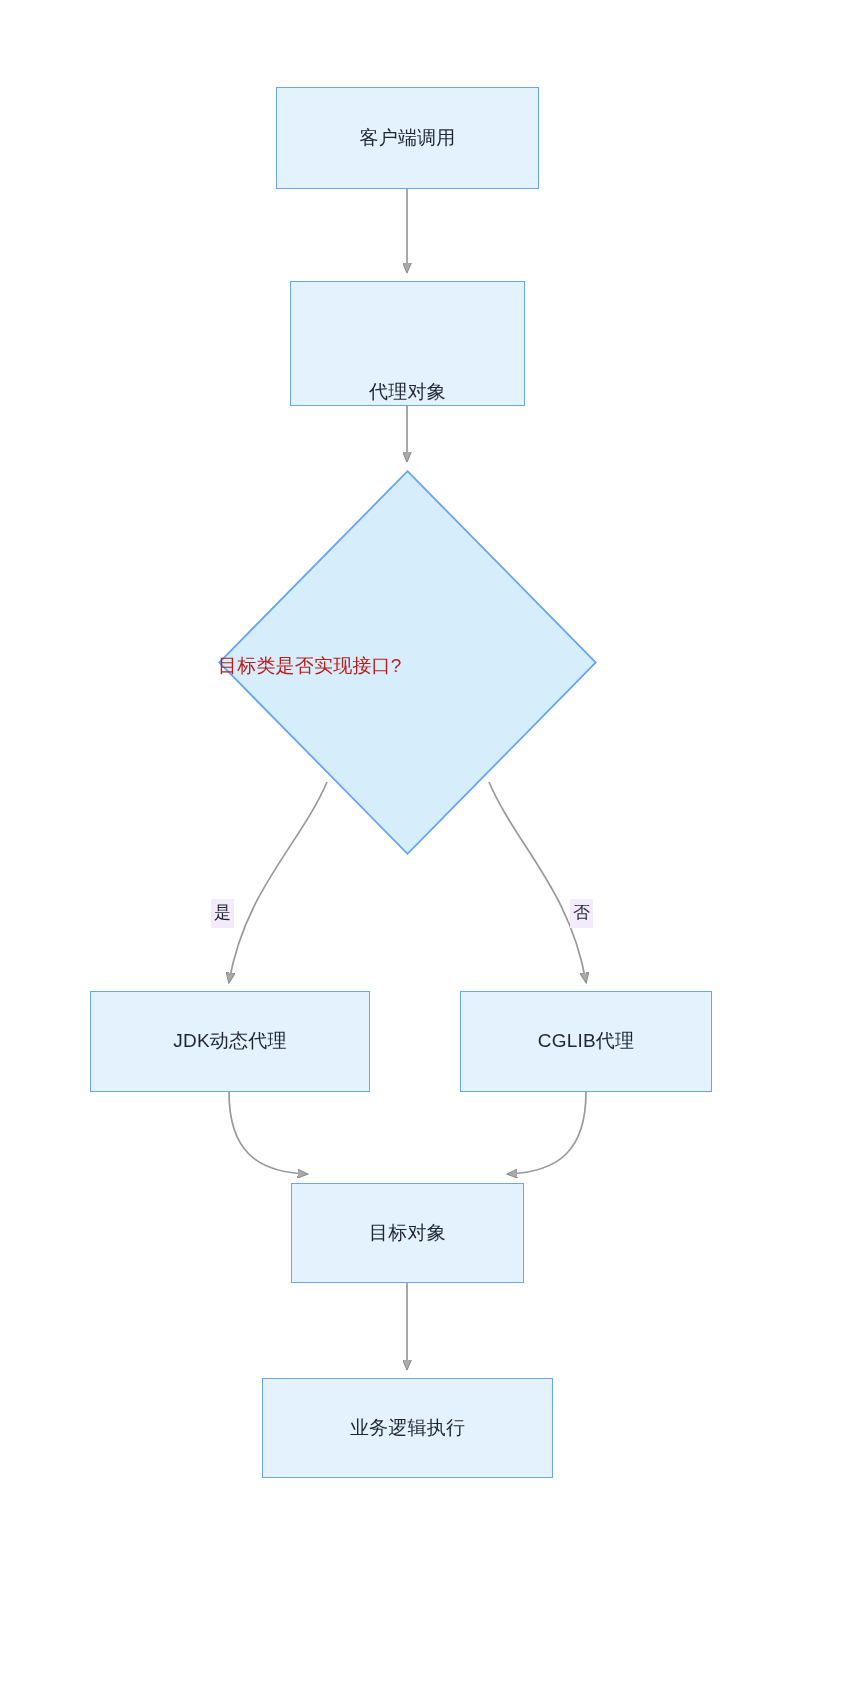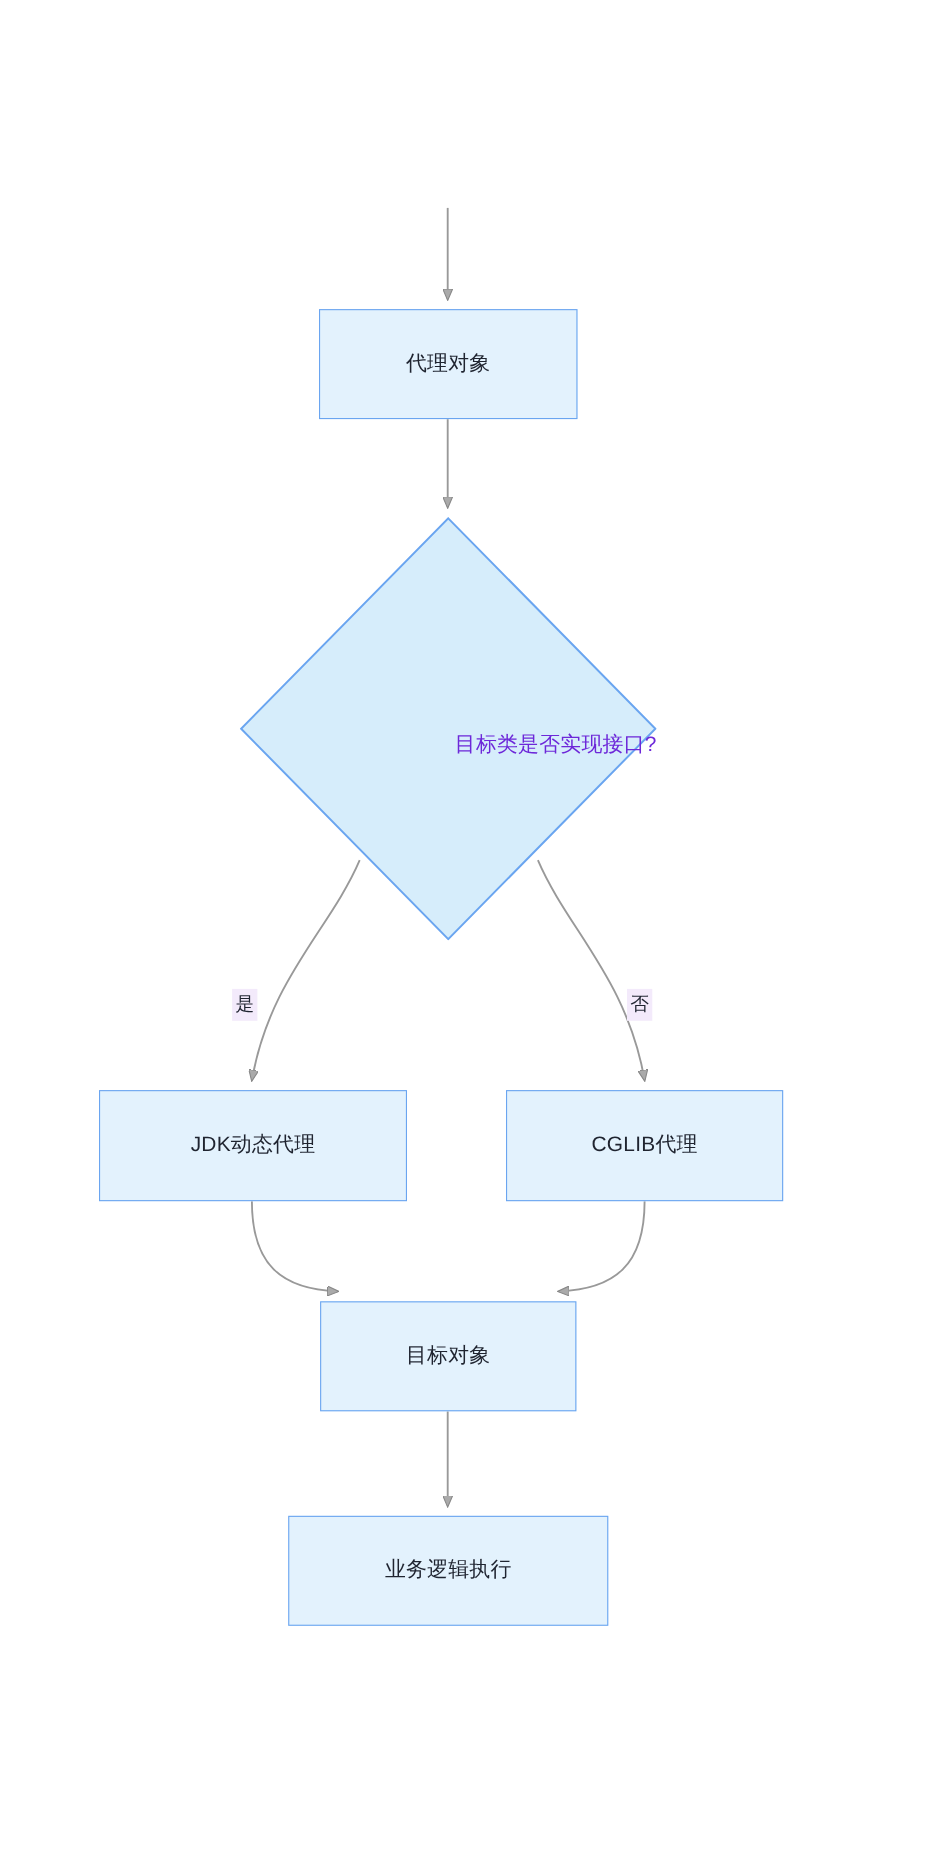--- a/index.html
+++ b/index.html
@@ -45,27 +45,27 @@
     position: absolute;
   }
   .diamond-shape {
     position: absolute;
     left: 0;
     top: 0;
   }
   .diamond-label {
     position: absolute;
     left: 0;
-    top: 14px;
+    top: 3px;
     width: 100%;
     height: 100%;
     display: flex;
     align-items: center;
-    justify-content: flex-end;
-    color: #6d28d9;
+    justify-content: flex-start;
+    color: #b91c1c;
     font-size: 19px;
     letter-spacing: 0.2px;
     white-space: nowrap;
     pointer-events: none;
   }
   .edge-label {
     position: absolute;
     background: #f3eafb;
     color: #1f2430;
     font-size: 17px;
@@ -90,22 +90,25 @@
       <path d="M407,189 L407,272" marker-end="url(#arrowhead)"></path>
       <path d="M407,381 L407,461" marker-end="url(#arrowhead)"></path>
       <path d="M327,782 C300,845 245,890 229,982" marker-end="url(#arrowhead)"></path>
       <path d="M489,782 C516,845 570,890 586,982" marker-end="url(#arrowhead)"></path>
       <path d="M229,1092 C229,1150 256,1172 307,1174" marker-end="url(#arrowhead)"></path>
       <path d="M586,1092 C586,1150 559,1172 508,1174" marker-end="url(#arrowhead)"></path>
       <path d="M407,1283 L407,1369" marker-end="url(#arrowhead)"></path>
     </g>
   </svg>
 
+  <div class="node" style="left:276px; top:87px; width:263px; height:102px;">
+    <span class="node-label">客户端调用</span>
+  </div>
 
-  <div class="node" style="left:290px; top:281px; width:235px; height:100px;">
+  <div class="node" style="left:290px; top:281px; width:235px; height:125px;align-items:flex-end;">
     <span class="node-label">代理对象</span>
   </div>
 
   <div class="diamond-wrap" style="left:218px; top:470px; width:379px; height:385px;">
     <svg class="diamond-shape" width="379" height="385" viewBox="0 0 379 385" xmlns="http://www.w3.org/2000/svg">
       <polygon points="189.5,1.2 377.8,192.5 189.5,383.8 1.2,192.5" fill="#d6edfb" stroke="#6aa5f0" stroke-width="1.8"></polygon>
     </svg>
     <div class="diamond-label">
       <span>目标类是否实现接口?</span>
     </div>

